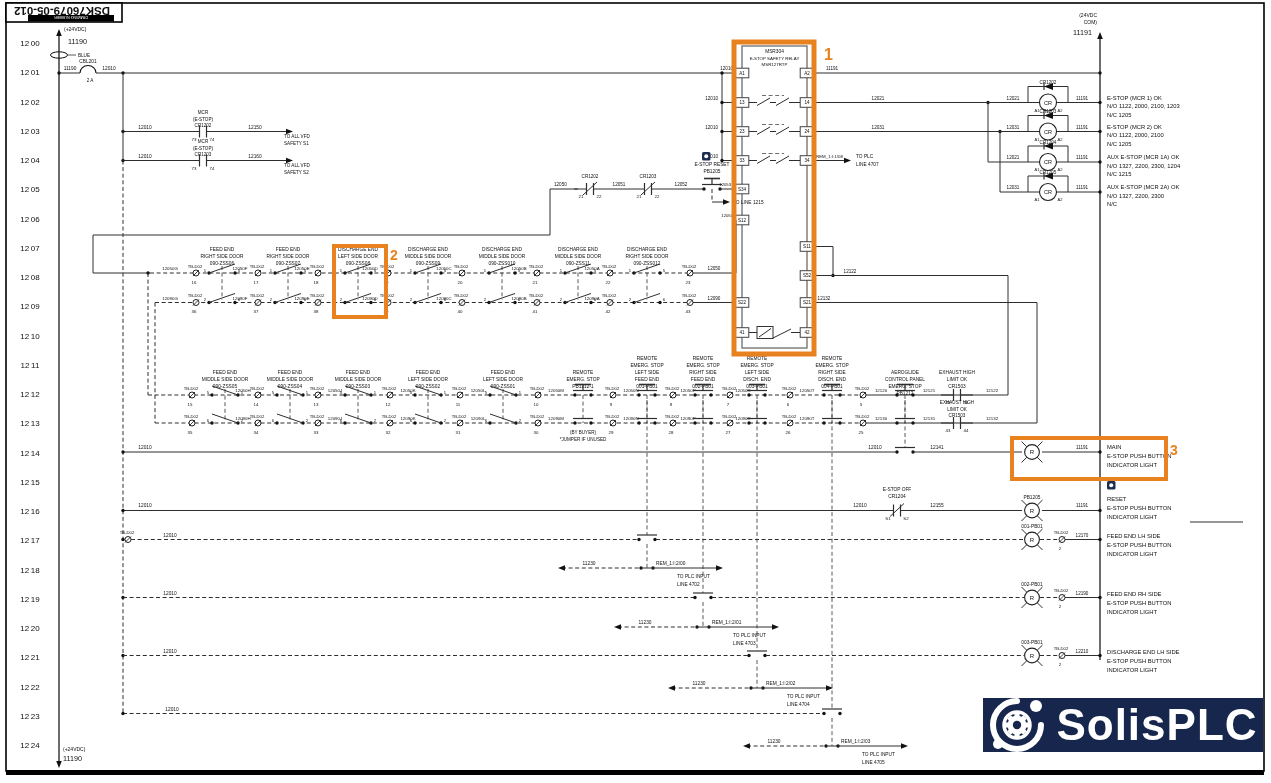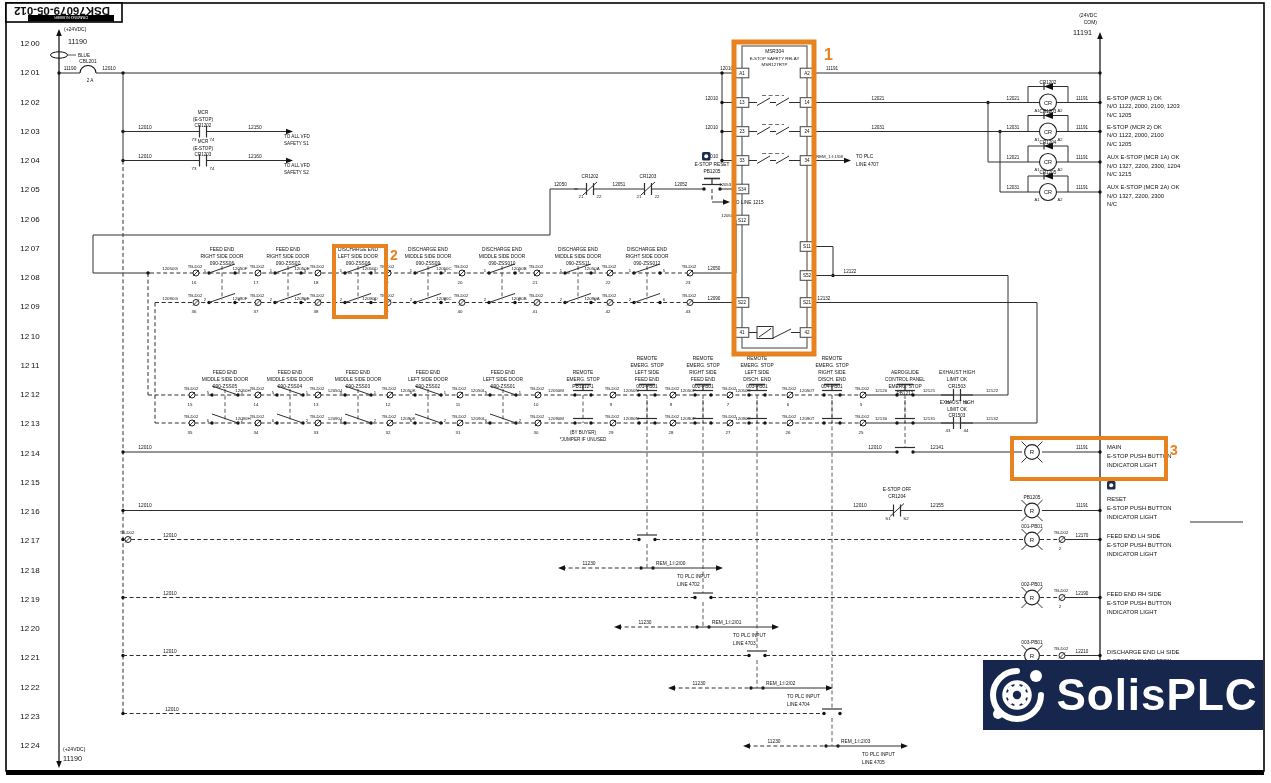--- a/index.html
+++ b/index.html
@@ -1,19 +1,19 @@
 <!DOCTYPE html>
 <html><head>
 <meta charset="utf-8">
 <style>
   html,body{margin:0;padding:0;background:#fff;}
   #stage{position:relative;width:1271px;height:783px;background:#fff;overflow:hidden;
          font-family:"Liberation Sans","DejaVu Sans",sans-serif;}
   svg text{font-family:"Liberation Sans","DejaVu Sans",sans-serif;}
-  #logo{position:absolute;left:983px;top:660px;width:280px;height:70px;display:flex;
+  #logo{position:absolute;left:983px;top:698px;width:280px;height:54px;display:flex;
         align-items:center;justify-content:center;gap:10px;}
   #logo .word{color:#fff;font-size:44px;font-weight:bold;letter-spacing:1px;line-height:1;}
 </style>
 </head>
 <body>
 
 <div id="stage">
   <svg id="dwg" width="1271" height="783" viewBox="0 0 1271 783">
       <rect x="6" y="3" width="1258" height="768" fill="none" stroke="#000" stroke-width="1.6"></rect>
       <line x1="6" y1="772.5" x2="1264" y2="772.5" stroke="#000" stroke-width="5"></line>

